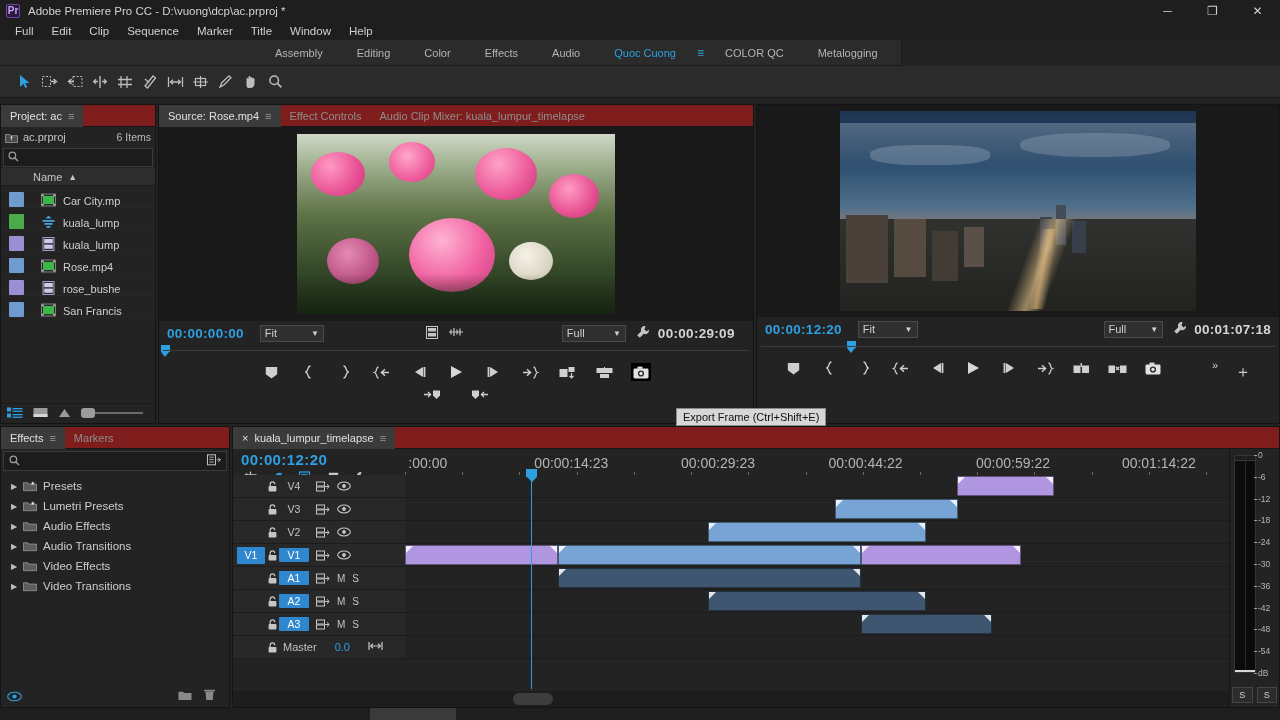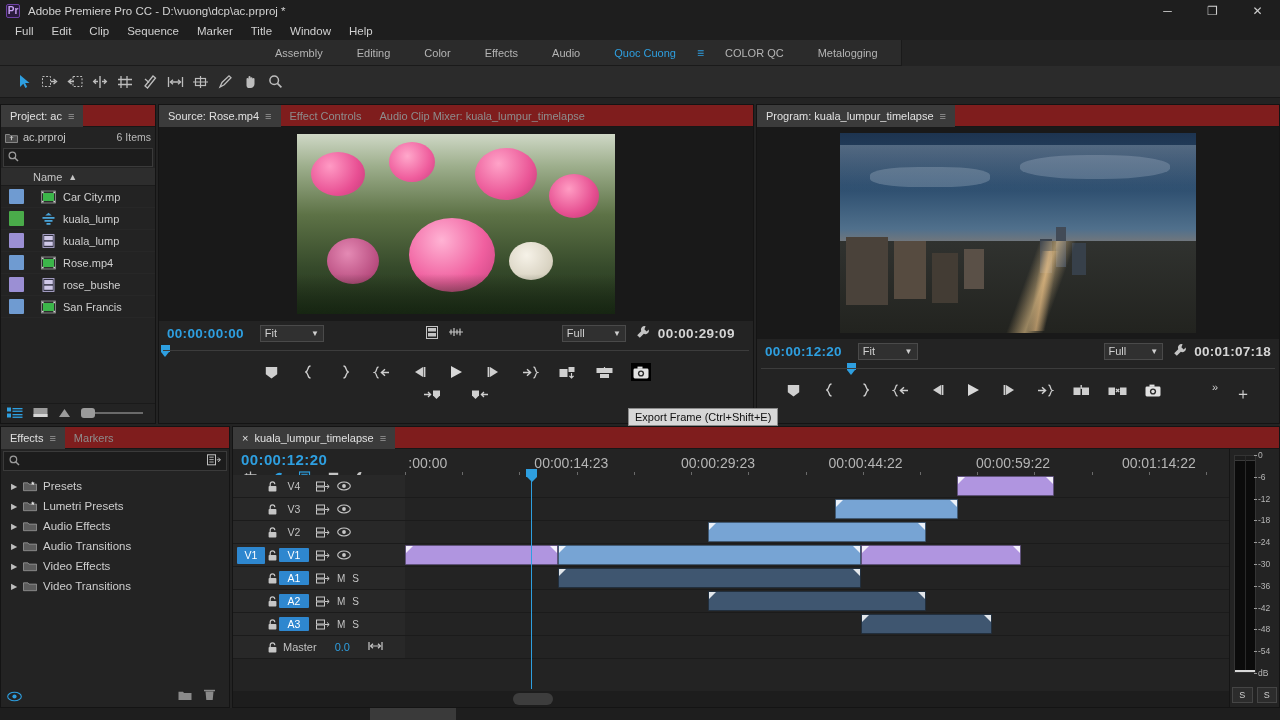--- a/index.html
+++ b/index.html
@@ -51,21 +51,21 @@
   .proj-head { height:20px; display:flex; align-items:center; padding:0 4px; font-size:11px; color:#c6c6c6; }
   .proj-head .folder { width:13px; height:11px; margin-right:5px; position:relative; }
   .proj-name { flex:1; }
   .proj-count { color:#b9b9b9; font-size:10.5px; }
   .proj-search { height:19px; margin:1px 2px; background:#1c1c1c; border:1px solid #3a3a3a; display:flex; align-items:center; padding:0 4px; }
   .proj-search .mag { color:#9b9b9b; font-size:11px; }
   .col-head { height:18px; background:#2d2d2d; display:flex; align-items:center; border-bottom:1px solid #1b1b1b; font-size:11px; color:#c4c4c4; }
   .col-head .cname { margin-left:32px; }
   .col-head .sortarrow { margin-left:6px; font-size:9px; }
   .bin-list { position:relative; height:196px; overflow:hidden; }
-  .bin-row { height:22px; display:flex; align-items:center; padding-left:8px; border-bottom:1px solid #272727; }
+  .bin-row { height:22px; display:flex; align-items:flex-end; padding-left:8px; border-bottom:1px solid #272727; }
   .swatch { width:15px; height:15px; border-radius:1px; flex:none; }
   .mediaicon { width:15px; height:14px; margin-left:17px; flex:none; }
   .bin-label { margin-left:7px; font-size:11px; color:#cfcfcf; white-space:nowrap; overflow:hidden; }
   .hscroll { position:absolute; left:2px; right:2px; bottom:2px; height:11px; background:#1b1b1b; }
   .hscroll .thumb { position:absolute; left:14px; right:18px; top:1px; bottom:1px; background:#121212; border-radius:5px; }
   .hscroll .cap { position:absolute; top:0; bottom:0; width:14px; background:#2a2a2a; }
   .proj-foot { position:absolute; left:0; right:0; bottom:0; height:20px; background:#232323; display:flex; align-items:center; padding-left:6px; gap:10px; border-top:1px solid #1a1a1a;}
 
   
   #effects { left:0; top:426px; width:230px; height:282px; }
@@ -608,25 +608,20 @@
       <span>
         <svg width="18" height="11" viewBox="0 0 18 11">
             <path d="M1 1.5 h7 v5 l-3.5 3.5 L1 6.5 z" fill="#cfcfcf"></path>
             <path d="M17 5.5 h-6 M13 3 l-2.6 2.5 l2.6 2.5" fill="none" stroke="#cfcfcf" stroke-width="1.3"></path>
           </svg>
       </span>
     </div>
   </div>
 
   <div class="panel" id="program">
-    <div class="panel-tabs">
-      <div class="ptab active">
-        <span>Program: kuala_lumpur_timelapse</span><span class="burger">≡</span>
-      </div>
-    </div>
     <div class="mon-stage" style="height:212px;">
       <div style="width:356px;height:200px;position:relative;overflow:hidden;">
         <div class="sky" style="background:linear-gradient(180deg,#1d3450 0%,#2b4c6d 26%,#50708c 48%,#9a7f6a 62%,#d79a58 72%,#7d6b62 82%,#3b3733 100%);"></div>
         <div style="position:absolute;left:0;top:12px;width:100%;height:46px;background:linear-gradient(180deg,rgba(190,205,220,.32),rgba(120,145,170,0));"></div>
         <div style="position:absolute;left:30px;top:34px;width:120px;height:20px;background:rgba(200,210,225,.25);border-radius:40%;"></div>
         <div style="position:absolute;left:180px;top:22px;width:150px;height:24px;background:rgba(210,218,230,.22);border-radius:45%;"></div>
         <div style="position:absolute;left:0;bottom:0;width:100%;height:92px;background:linear-gradient(180deg,#30322f 0%,#22231f 100%);"></div>
         <div style="position:absolute;left:6px;bottom:28px;width:42px;height:68px;background:#4a423a;"></div>
         <div style="position:absolute;left:54px;bottom:34px;width:32px;height:58px;background:#564b40;"></div>
         <div style="position:absolute;left:92px;bottom:30px;width:26px;height:50px;background:#433c34;"></div>
@@ -727,21 +722,21 @@
             <rect x="4.5" y="0.6" width="5" height="2.2" fill="#e2e2e2"></rect>
             <circle cx="8" cy="7.5" r="3.1" fill="#2a2a2a"></circle>
             <circle cx="8" cy="7.5" r="1.7" fill="#e2e2e2"></circle>
           </svg>
         </div>
         <div class="tbtn" style="margin-left: 26px; align-items: flex-start;">»</div>
         <div class="tbtn" style="margin-left: -8px; margin-top: 8px; font-size: 16px;">＋</div>
       </div>
   </div>
 
-  <div class="tooltip" style="left:628px;top:408px;">Export Frame (Ctrl+Shift+E)</div>
+  <div class="tooltip" style="left:676px;top:408px;">Export Frame (Ctrl+Shift+E)</div>
 
   <div class="panel" id="timeline">
     <div class="panel-tabs">
       <div class="ptab active">
         <span style="margin-right:6px;">×</span><span>kuala_lumpur_timelapse</span><span class="burger">≡</span>
       </div>
     </div>
     <div class="tl-head">
       <div class="tl-tc">00:00:12:20</div>
       <div class="tl-tools">

